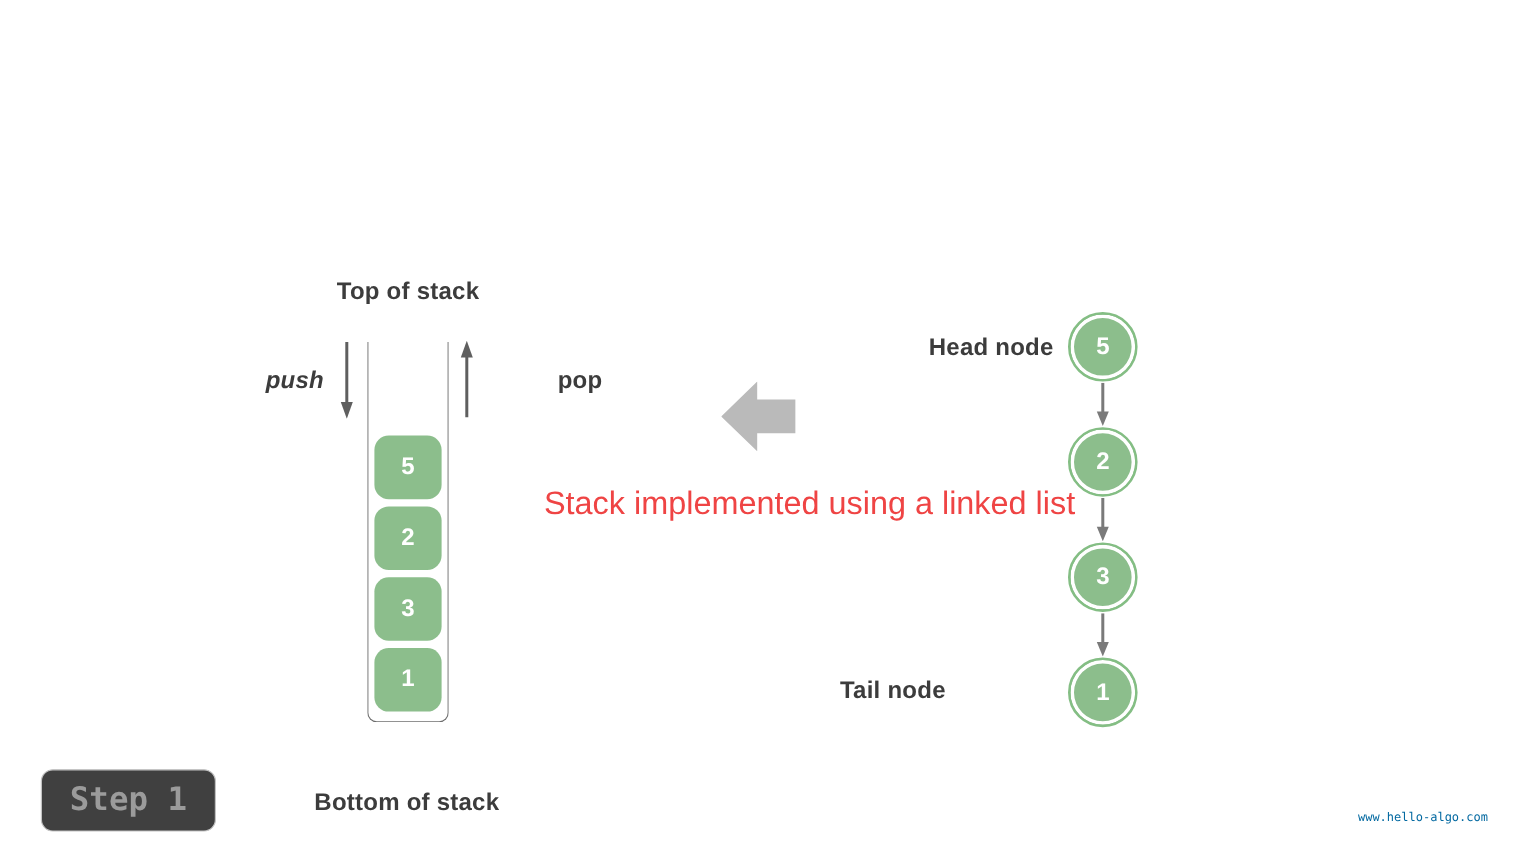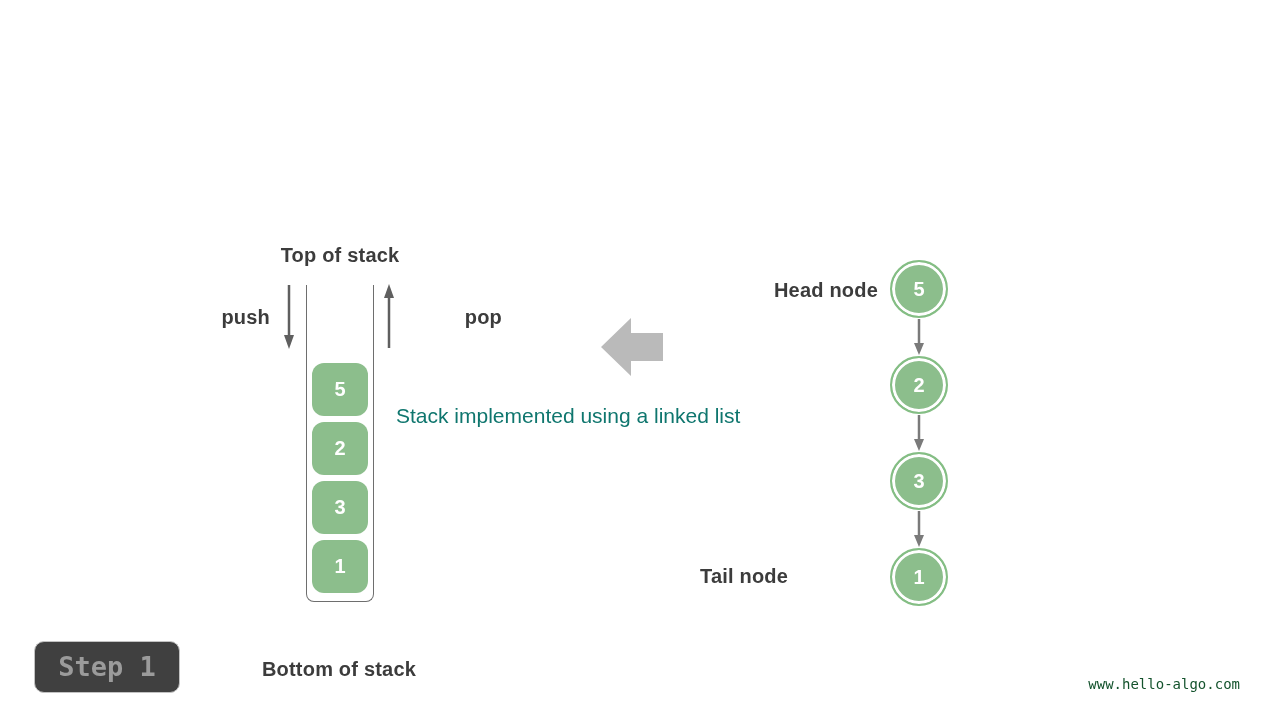--- a/index.html
+++ b/index.html
@@ -15,48 +15,48 @@
   .stack-container{
     left:306px;top:285px;width:68px;height:317px;box-sizing:border-box;
     border:1.5px solid #6e6e6e;border-top:none;
     border-bottom-left-radius:8px;border-bottom-right-radius:8px;
     background:#ffffff;
   }
   .stack-item{
     left:312px;width:56px;height:53px;border-radius:12px;background:#8CBE8C;
     color:#ffffff;font-weight:bold;font-size:20px;text-align:center;line-height:53px;
   }
-  .lbl-top{left:240px;top:244px;width:200px;text-align:center;}
+  .lbl-top{left:240px;top:232px;width:200px;text-align:center;}
   .lbl-bottom{left:239px;top:615px;width:200px;text-align:center;margin-top:43px;}
-  .lbl-push{left:180px;top:306px;width:90px;text-align:right;}
+  .lbl-push{left:180px;top:306px;width:90px;text-align:right;font-style:italic;}
   .lbl-pop{left:412px;top:306px;width:90px;text-align:right;}
   
   .caption{
-    left:396px;top:404px;width:500px;text-align:left;
-    font-size:21px;color:#0f766e;
+    left:396px;top:404px;width:500px;text-align:right;
+    font-size:27px;color:#ef4444;
   }
   
   .ll-node{
     width:58px;height:58px;left:890px;border-radius:50%;box-sizing:border-box;
     background:#8CBE8C;border:2px solid #84BE84;
     box-shadow:inset 0 0 0 3px #ffffff;
     color:#ffffff;font-weight:bold;font-size:20px;text-align:center;line-height:54px;
   }
   .lbl-head{left:700px;top:279px;width:178px;text-align:right;}
   .lbl-tail{left:700px;top:565px;width:178px;text-align:left;}
   
   .step-badge{
     left:34px;top:641px;width:146px;height:52px;box-sizing:border-box;
     border:1.5px solid #c2c2c2;border-radius:10px;background:#404040;
     font-family:"DejaVu Sans Mono", monospace;font-weight:bold;font-size:27px;
     color:#9b9b9b;text-align:center;line-height:49px;
   }
   .watermark{
     left:1040px;top:676px;width:200px;text-align:right;
-    font-family:"DejaVu Sans Mono", monospace;font-size:14px;color:#14532d;
+    font-family:"DejaVu Sans Mono", monospace;font-size:10px;color:#0369a1;
   }
 </style>
 </head>
 <body>
 
 <div class="abs bold-label lbl-top">Top of stack</div>
 
 <div class="abs stack-container"></div>
 
 <div class="abs stack-item" style="top:363px">5</div>

